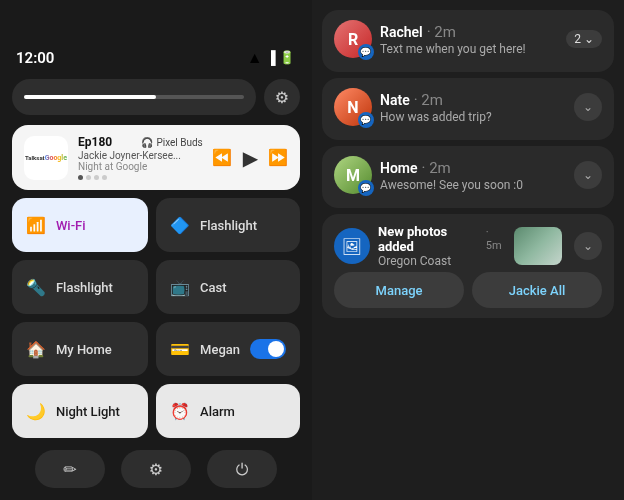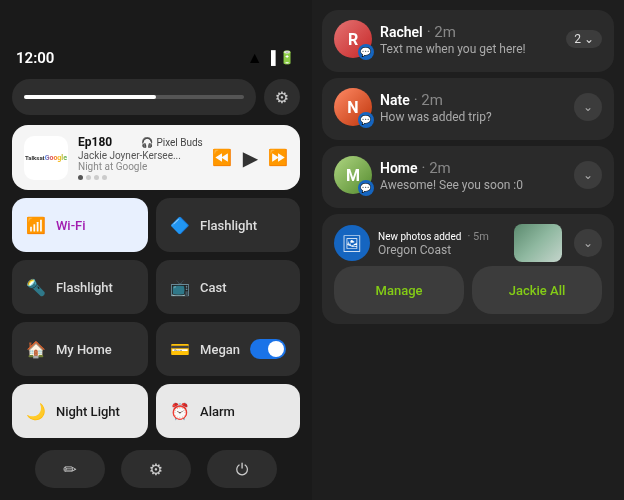--- a/index.html
+++ b/index.html
@@ -369,46 +369,46 @@
       height: 36px;
       background: #1565c0;
       border-radius: 50%;
       display: flex;
       align-items: center;
       justify-content: center;
       font-size: 16px;
       color: #fff;
     }
     .photo-info { flex: 1; }
-    .photo-title { font-size: 10px; font-weight: 400; color: #fff; }
+    .photo-title { font-size: 13px; font-weight: 700; color: #fff; }
     .photo-sub { font-size: 12px; color: #aaa; }
     .photo-time { font-size: 11px; color: #888; }
     .photo-thumb {
       width: 48px;
       height: 38px;
       background: linear-gradient(135deg, #5b8a6e, #8fb8a0, #c5d5cc);
       border-radius: 8px;
       flex-shrink: 0;
     }
 
     .notif-bottom-bar {
       display: flex;
       gap: 8px;
       margin-top: 4px;
     }
     .notif-action-btn {
       flex: 1;
-      height: 48px;
+      height: 36px;
       background: #3c3c3c;
       border-radius: 20px;
       display: flex;
       align-items: center;
       justify-content: center;
       font-size: 13px;
-      color: #84cc16;
+      color: #7dd3fc;
       cursor: pointer;
       font-weight: 500;
     }
 
     
     .avatar-rachel { background: linear-gradient(135deg, #e57373, #c62828); }
     .avatar-nate { background: linear-gradient(135deg, #ff8a65, #bf360c); }
     .avatar-megan { background: linear-gradient(135deg, #aed581, #558b2f); }
   </style>
 </head>

